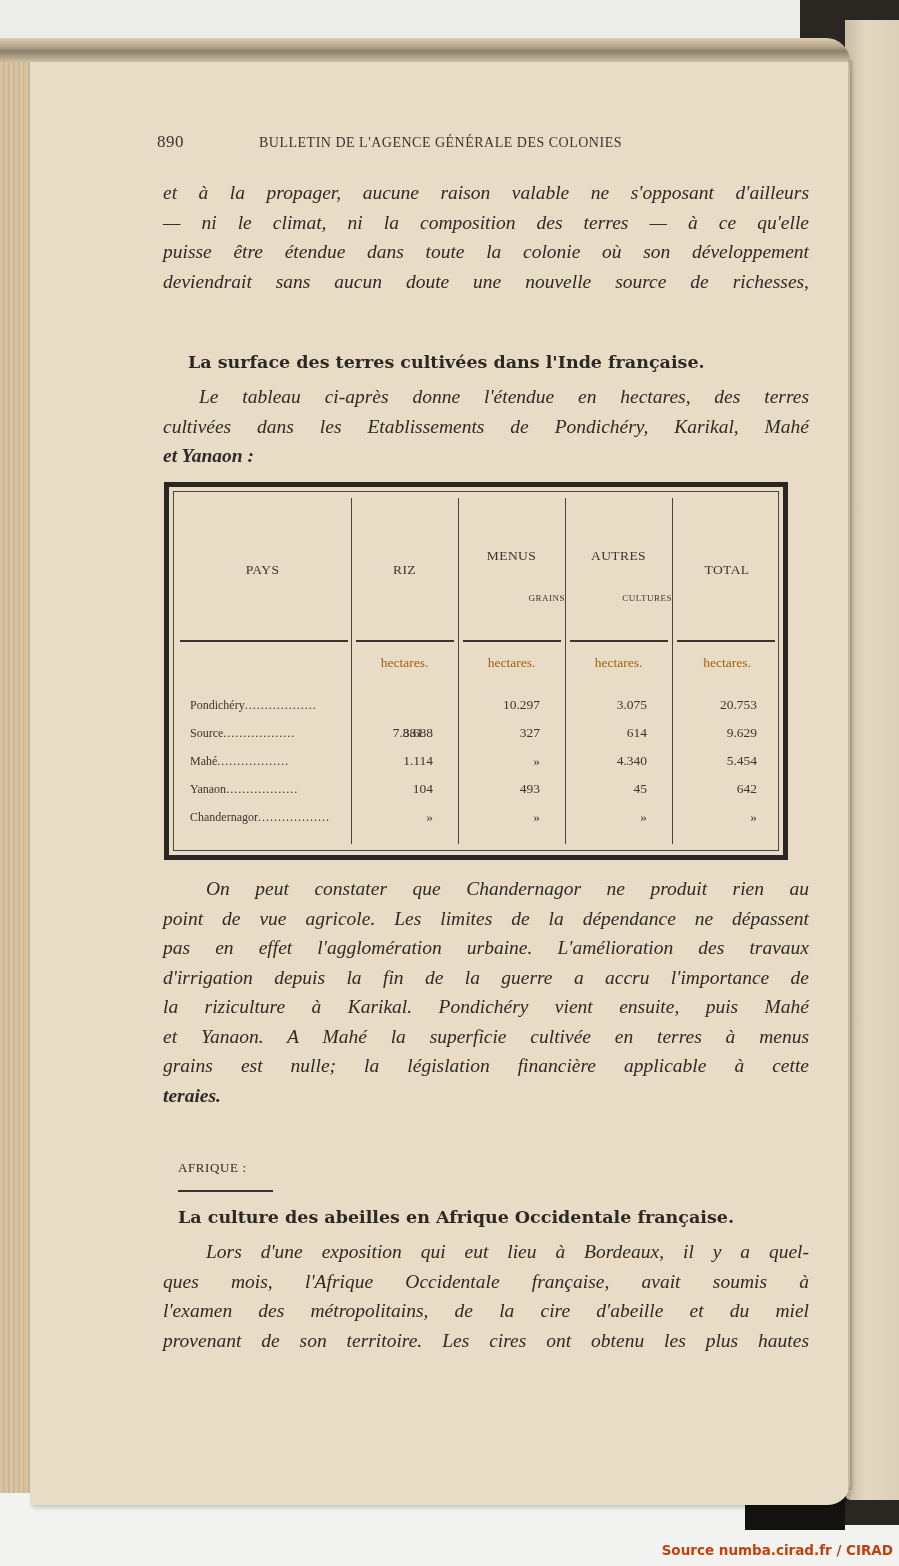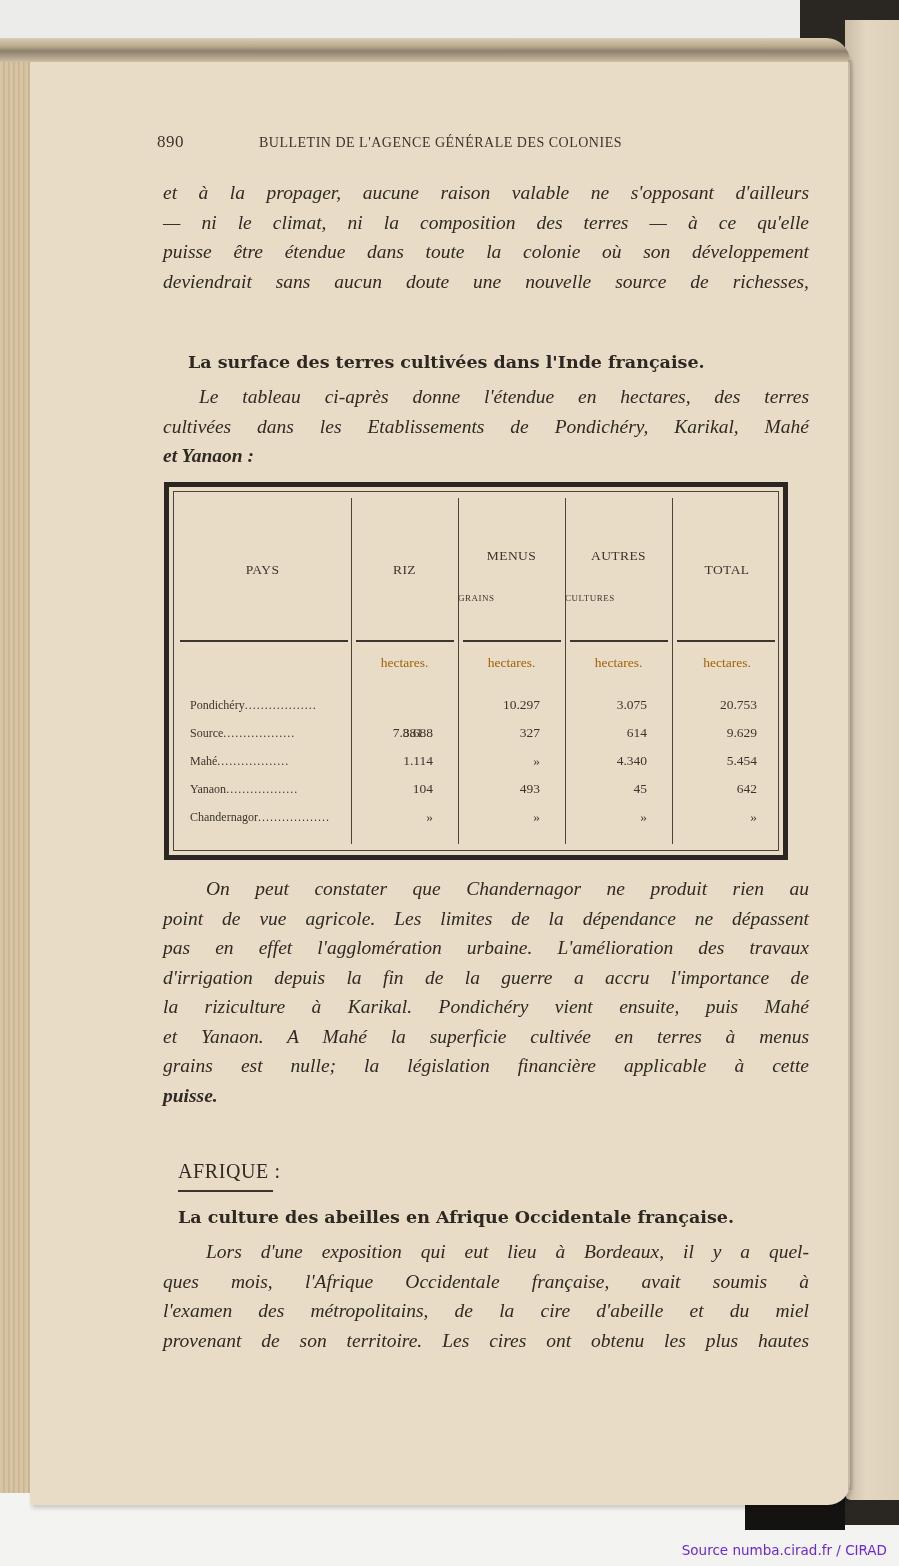--- a/index.html
+++ b/index.html
@@ -70,35 +70,35 @@
     .tbl-inner {
       position: absolute; left: 4px; top: 4px; right: 4px; bottom: 4px;
       border: 1px solid #4a443c;
     }
     .col-line { position: absolute; top: 6px; bottom: 6px; width: 1px; background: #4a443c; }
     .hdr-line { position: absolute; top: 148px; height: 2px; background: #3c362f; }
     .th {
       position: absolute; font-size: 13.5px; color: #3b352d; text-align: center;
       letter-spacing: 0.4px; font-variant: small-caps;
     }
-    .th-sub { position: absolute; font-size: 9px; color: #3b352d; text-align: left; letter-spacing: 0.5px; }
+    .th-sub { position: absolute; font-size: 9px; color: #3b352d; text-align: right; letter-spacing: 0.5px; }
     .unit { position: absolute; font-size: 13.5px; color: #a16207; text-align: center; }
     .row-label {
       position: absolute; font-size: 12px; color: #3b352d; white-space: nowrap;
       overflow: hidden; width: 165px;
     }
     .row-label .dots { letter-spacing: 1px; }
     .cell { position: absolute; font-size: 13.5px; color: #3b352d; text-align: right; }
 
-    .afrique { position: absolute; left: 178px; top: 1160px; font-size: 20px; color: #2f2a24; letter-spacing: 0.6px; }
+    .afrique { position: absolute; left: 178px; top: 1160px; font-size: 13px; color: #2f2a24; letter-spacing: 0.6px; }
     .afrique-rule { position: absolute; left: 178px; top: 1190px; width: 95px; height: 2px; background: #3a342c; }
 
     .source {
-      position: absolute; right: 12px; top: 1542px;
-      font-family: "DejaVu Sans", sans-serif; font-size: 13.5px; color: #6d28d9;
+      position: absolute; right: 6px; top: 1542px;
+      font-family: "DejaVu Sans", sans-serif; font-size: 13.5px; color: #c2410c; font-weight: bold;
     }
   </style>
 </head>
 <body>
 
 <div class="scan-top"></div>
 <div class="cover-right"></div>
 <div class="right-page"></div>
 <div class="cover-bottom"></div>
 <div class="page-stack"></div>
@@ -187,21 +187,21 @@
   </div>
 
   <div class="text" style="top:874px;">
     <span class="line indent">On peut constater que Chandernagor ne produit rien au</span>
     <span class="line">point de vue agricole. Les limites de la dépendance ne dépassent</span>
     <span class="line">pas en effet l'agglomération urbaine. L'amélioration des travaux</span>
     <span class="line">d'irrigation depuis la fin de la guerre a accru l'importance de</span>
     <span class="line">la riziculture à Karikal. Pondichéry vient ensuite, puis Mahé</span>
     <span class="line">et Yanaon. A Mahé la superficie cultivée en terres à menus</span>
     <span class="line">grains est nulle; la législation financière applicable à cette</span>
-    <span class="line last" style="font-weight:bold;">puisse.</span>
+    <span class="line last" style="font-weight:bold;">teraies.</span>
   </div>
 
   <div class="afrique">AFRIQUE :</div>
   <div class="afrique-rule"></div>
 
   <div class="heading" style="left:178px; top:1207px;">La culture des abeilles en Afrique Occidentale française.</div>
 
   <div class="text" style="top:1237px;">
     <span class="line indent">Lors d'une exposition qui eut lieu à Bordeaux, il y a quel-</span>
     <span class="line">ques mois, l'Afrique Occidentale française, avait soumis à</span>

